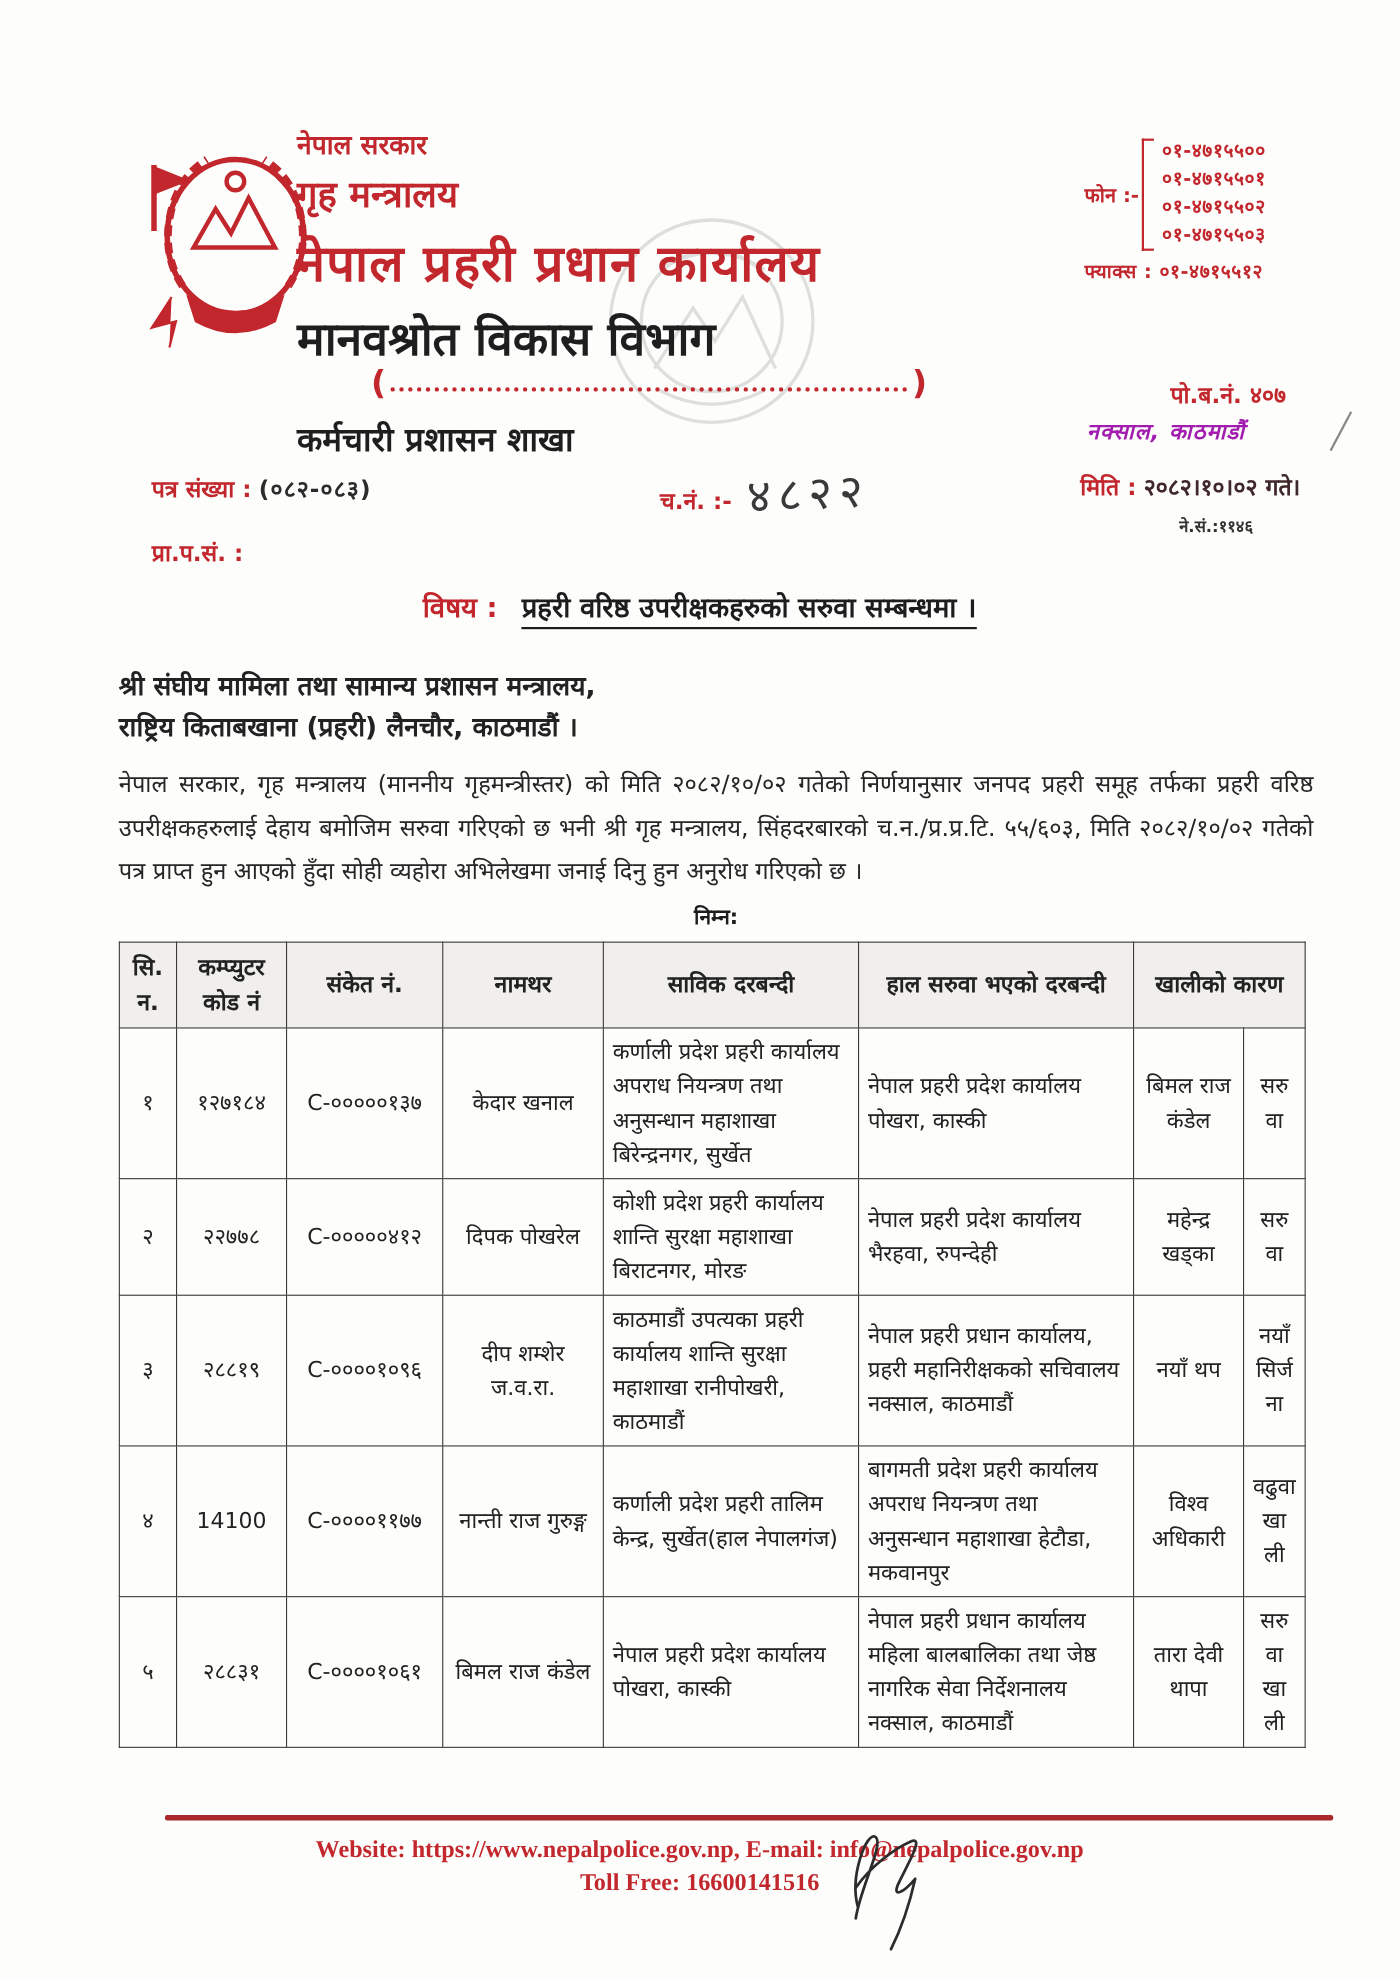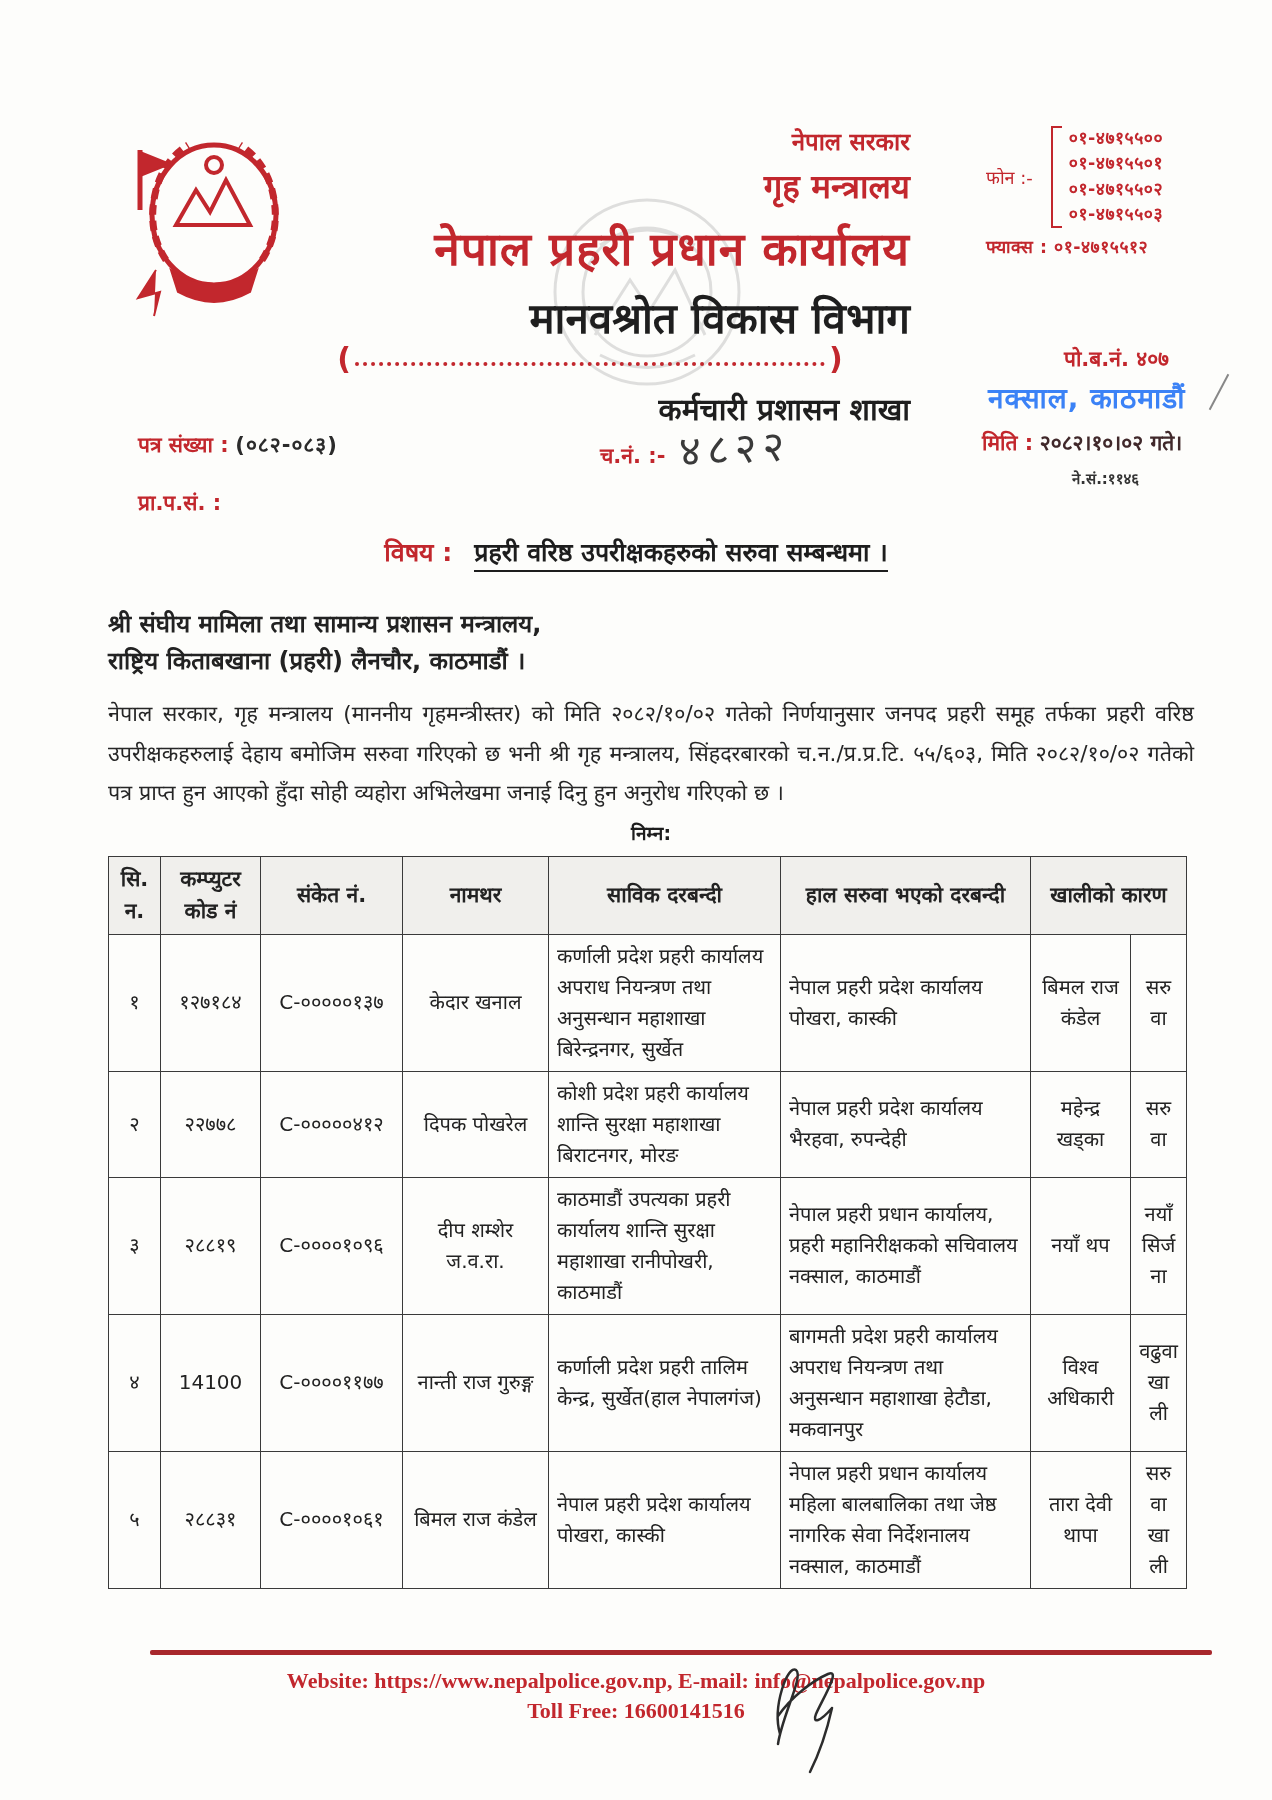--- a/index.html
+++ b/index.html
@@ -5,39 +5,39 @@
   html,body{margin:0;padding:0;background:#e8e8e6;}
   .page{
     width:1272px;height:1800px;position:relative;margin:0 auto;
     background:#fdfdfb;font-family:"DejaVu Sans","Liberation Sans",sans-serif;
     color:#2b2b2b;overflow:hidden;
   }
 
   
   .emblem{position:absolute;left:126px;top:120px;width:170px;height:205px;}
   .watermark{position:absolute;left:540px;top:185px;width:215px;height:215px;opacity:.30;pointer-events:none;}
-  .head-center{position:absolute;left:270px;top:124px;width:640px;text-align:right;z-index:2;}
+  .head-center{position:absolute;left:270px;top:114px;width:640px;text-align:left;z-index:2;}
   .gov{font-size:24px;font-weight:bold;color:#c2272d;}
   .ministry{font-size:33px;font-weight:bold;color:#c2272d;margin-top:6px;}
   .office{font-size:46px;font-weight:bold;color:#c2272d;margin-top:8px;letter-spacing:1px;}
   .dept{font-size:42px;font-weight:600;color:#1e1e1e;margin-top:10px;}
   .dept-dots{display:flex;align-items:center;justify-content:center;margin-top:-4px;}
   .dept-dots .paren{color:#c2272d;font-size:30px;font-weight:bold;}
   .dots{display:inline-block;width:470px;border-bottom:4px dotted #c2272d;height:10px;margin:0 4px;}
   .section{font-size:30px;font-weight:600;color:#1e1e1e;margin-top:12px;}
 
   .phone-block{position:absolute;left:986px;top:126px;z-index:2;}
   .phone-row{display:flex;align-items:stretch;}
-  .phone-label{color:#c2272d;font-weight:normal;font-size:18px;align-self:center;margin-right:18px;white-space:nowrap;}
+  .phone-label{color:#c2272d;font-weight:bold;font-size:18px;align-self:center;margin-right:3px;white-space:nowrap;}
   .bracket{width:9px;border:2.5px solid #c2272d;border-right:none;margin-right:7px;}
   .phone-list{display:flex;flex-direction:column;}
   .phone-list span{color:#c2272d;font-weight:bold;font-size:17.5px;line-height:1.45;letter-spacing:.5px;}
   .fax-line{color:#c2272d;font-weight:bold;font-size:17.5px;margin-top:6px;letter-spacing:.5px;}
   .pobox{position:absolute;left:1064px;top:344px;color:#c2272d;font-weight:bold;font-size:21px;}
-  .city{position:absolute;left:988px;top:378px;color:#3b82f6;font-weight:bold;font-size:28px;letter-spacing:1px;}
+  .city{position:absolute;left:988px;top:378px;color:#a21caf;font-weight:bold;font-size:20px;letter-spacing:1px;font-style:italic;}
   .date-line{position:absolute;left:982px;top:428px;font-size:21px;}
   .date-line .lbl{color:#c2272d;font-weight:bold;}
   .date-line .val{color:#40282a;font-weight:600;}
   .nesam{position:absolute;left:1072px;top:468px;font-size:15px;color:#333;font-weight:600;}
   .scan-slash{position:absolute;left:1218px;top:372px;width:2px;height:40px;background:#888;transform:rotate(28deg);}
 
   
   .refno{position:absolute;left:138px;top:430px;font-size:21px;}
   .refno .lbl{color:#c2272d;font-weight:bold;}
   .refno .val{color:#2b2b2b;font-weight:600;letter-spacing:1px;}

